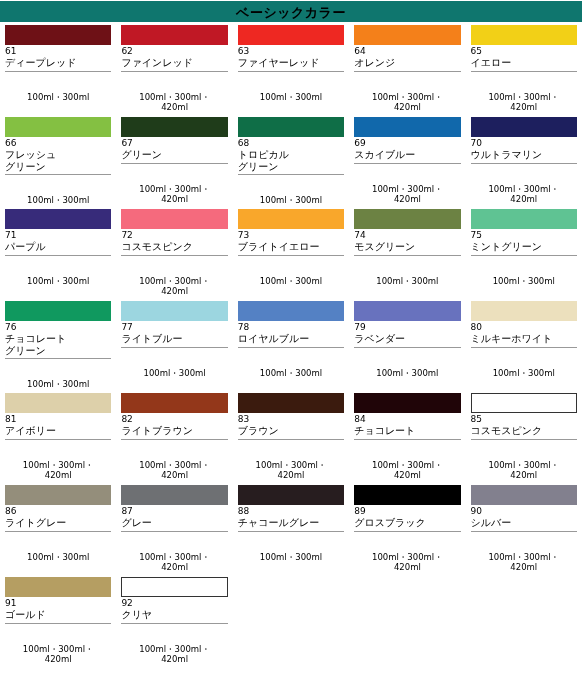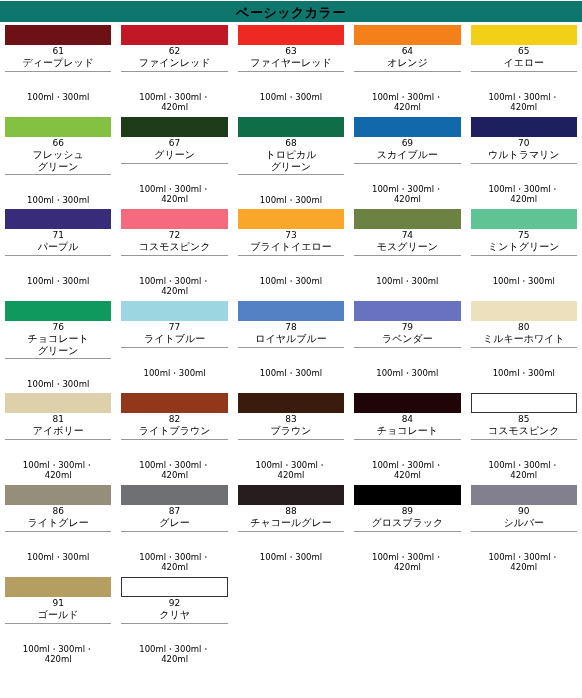--- a/index.html
+++ b/index.html
@@ -63,28 +63,28 @@
   .swatch {
     width: 100%;
     height: 20px;
     border: 0;
   }
   .swatch.bordered {
     border: 1px solid #333333;
     height: 20px;
   }
   .num {
-    text-align: center;
+    text-align: left;
     font-size: 9px;
     line-height: 11px;
     margin-top: 1px;
     color: #000000;
   }
   .cname {
-    text-align: center;
+    text-align: left;
     font-size: 10px;
     line-height: 11.5px;
     color: #000000;
     white-space: pre-line;
     font-weight: normal;
   }
   .rule {
     height: 1px;
     background: #999999;
     margin: 2px 0 0 0;

